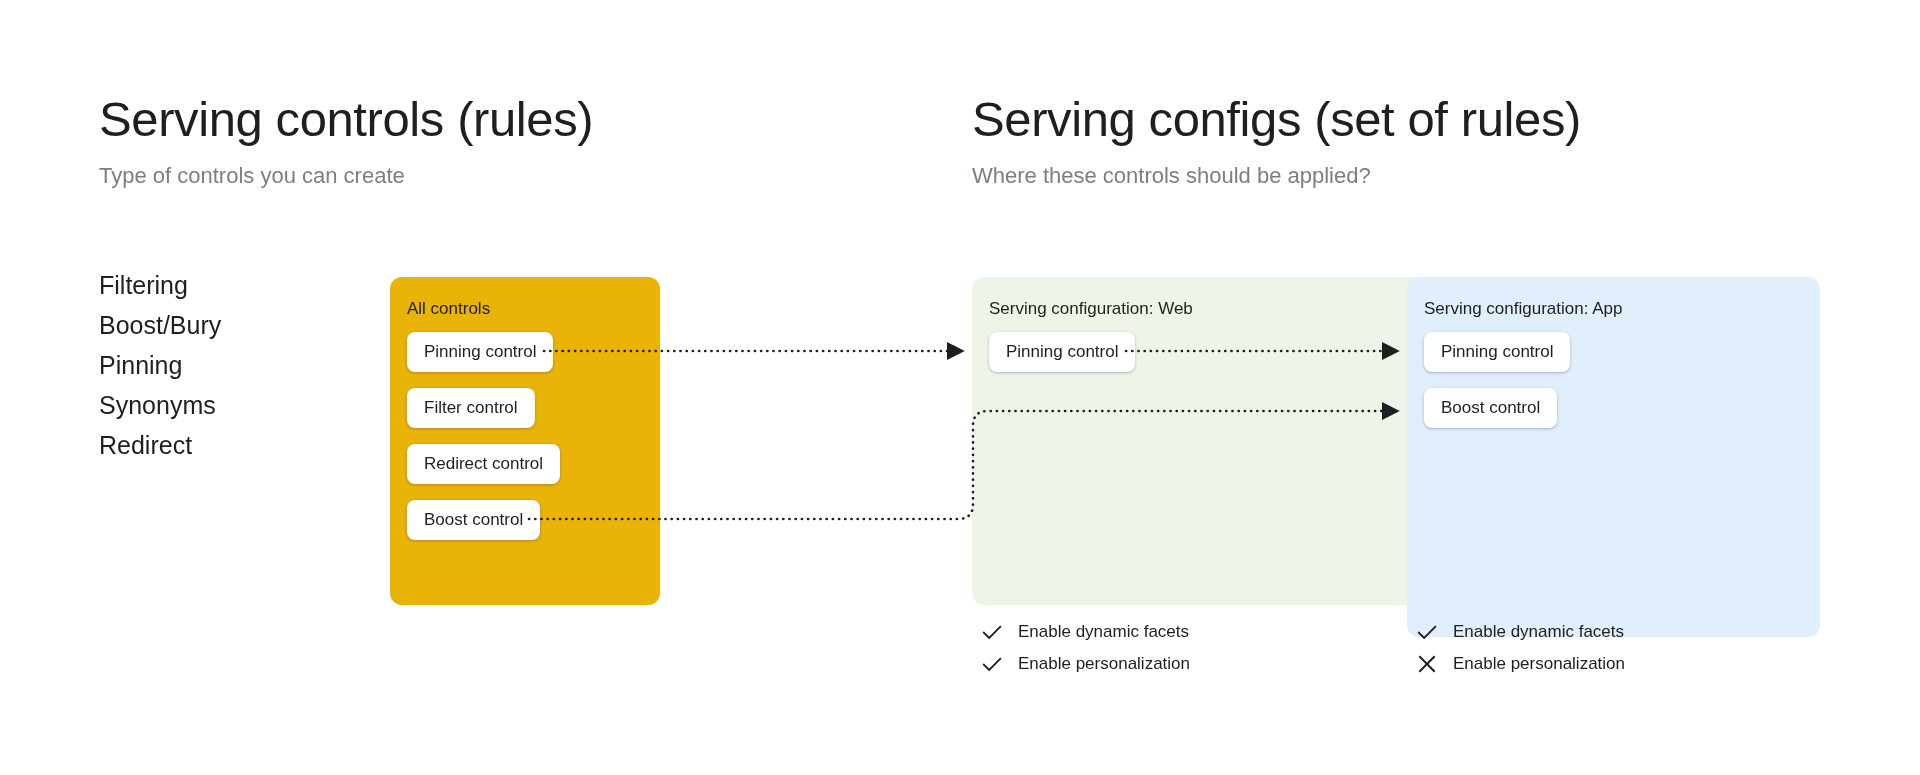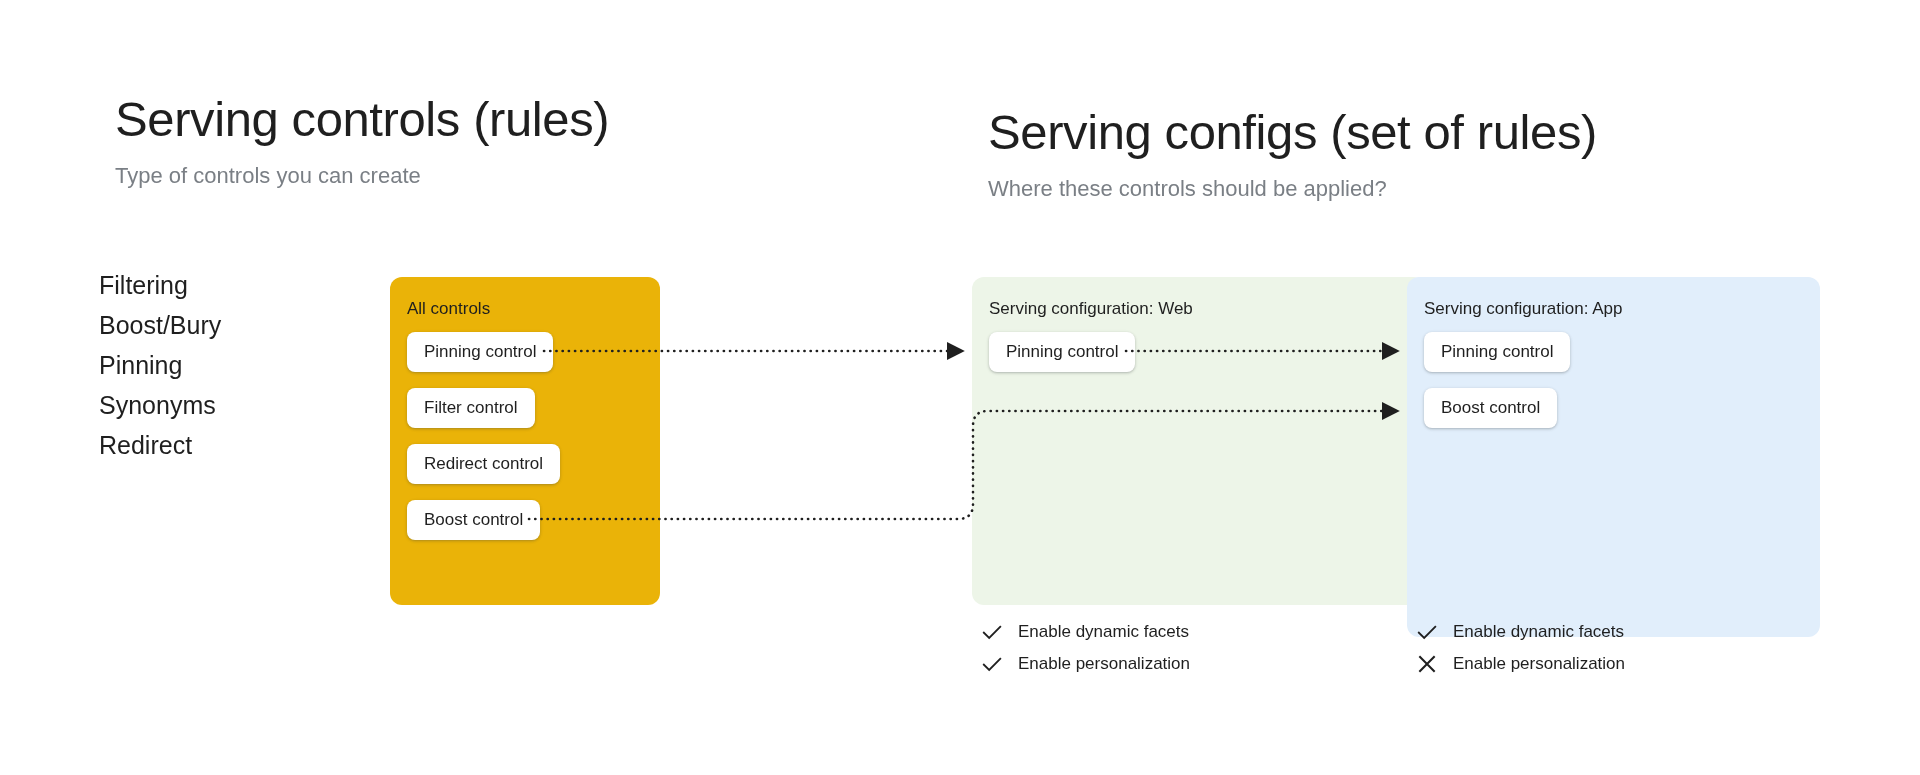--- a/index.html
+++ b/index.html
@@ -19,41 +19,40 @@
   }
 
   .stage {
     position: absolute;
     inset: 0;
   }
 
   
   .col-heading {
     position: absolute;
-    margin-left: 16px;
   }
   .col-heading .title {
     font-size: 49px;
     font-weight: 400;
     letter-spacing: -0.4px;
     line-height: 1.0;
     color: #1f1f1f;
     white-space: nowrap;
   }
   .col-heading .subtitle {
     margin-top: 21px;
     font-size: 22px;
     font-weight: 400;
     color: #7a7f85;
     line-height: 1.0;
     white-space: nowrap;
   }
 
   #heading-left  { left: 99px; top: 95px; }
-  #heading-right { left: 972px; top: 108px; }
+  #heading-right { left: 972px; top: 95px; }
 
   
   #control-type-list {
     position: absolute;
     left: 99px;
     top: 265px;
     width: 300px;
   }
   #control-type-list .ctl-item {
     font-size: 25px;

